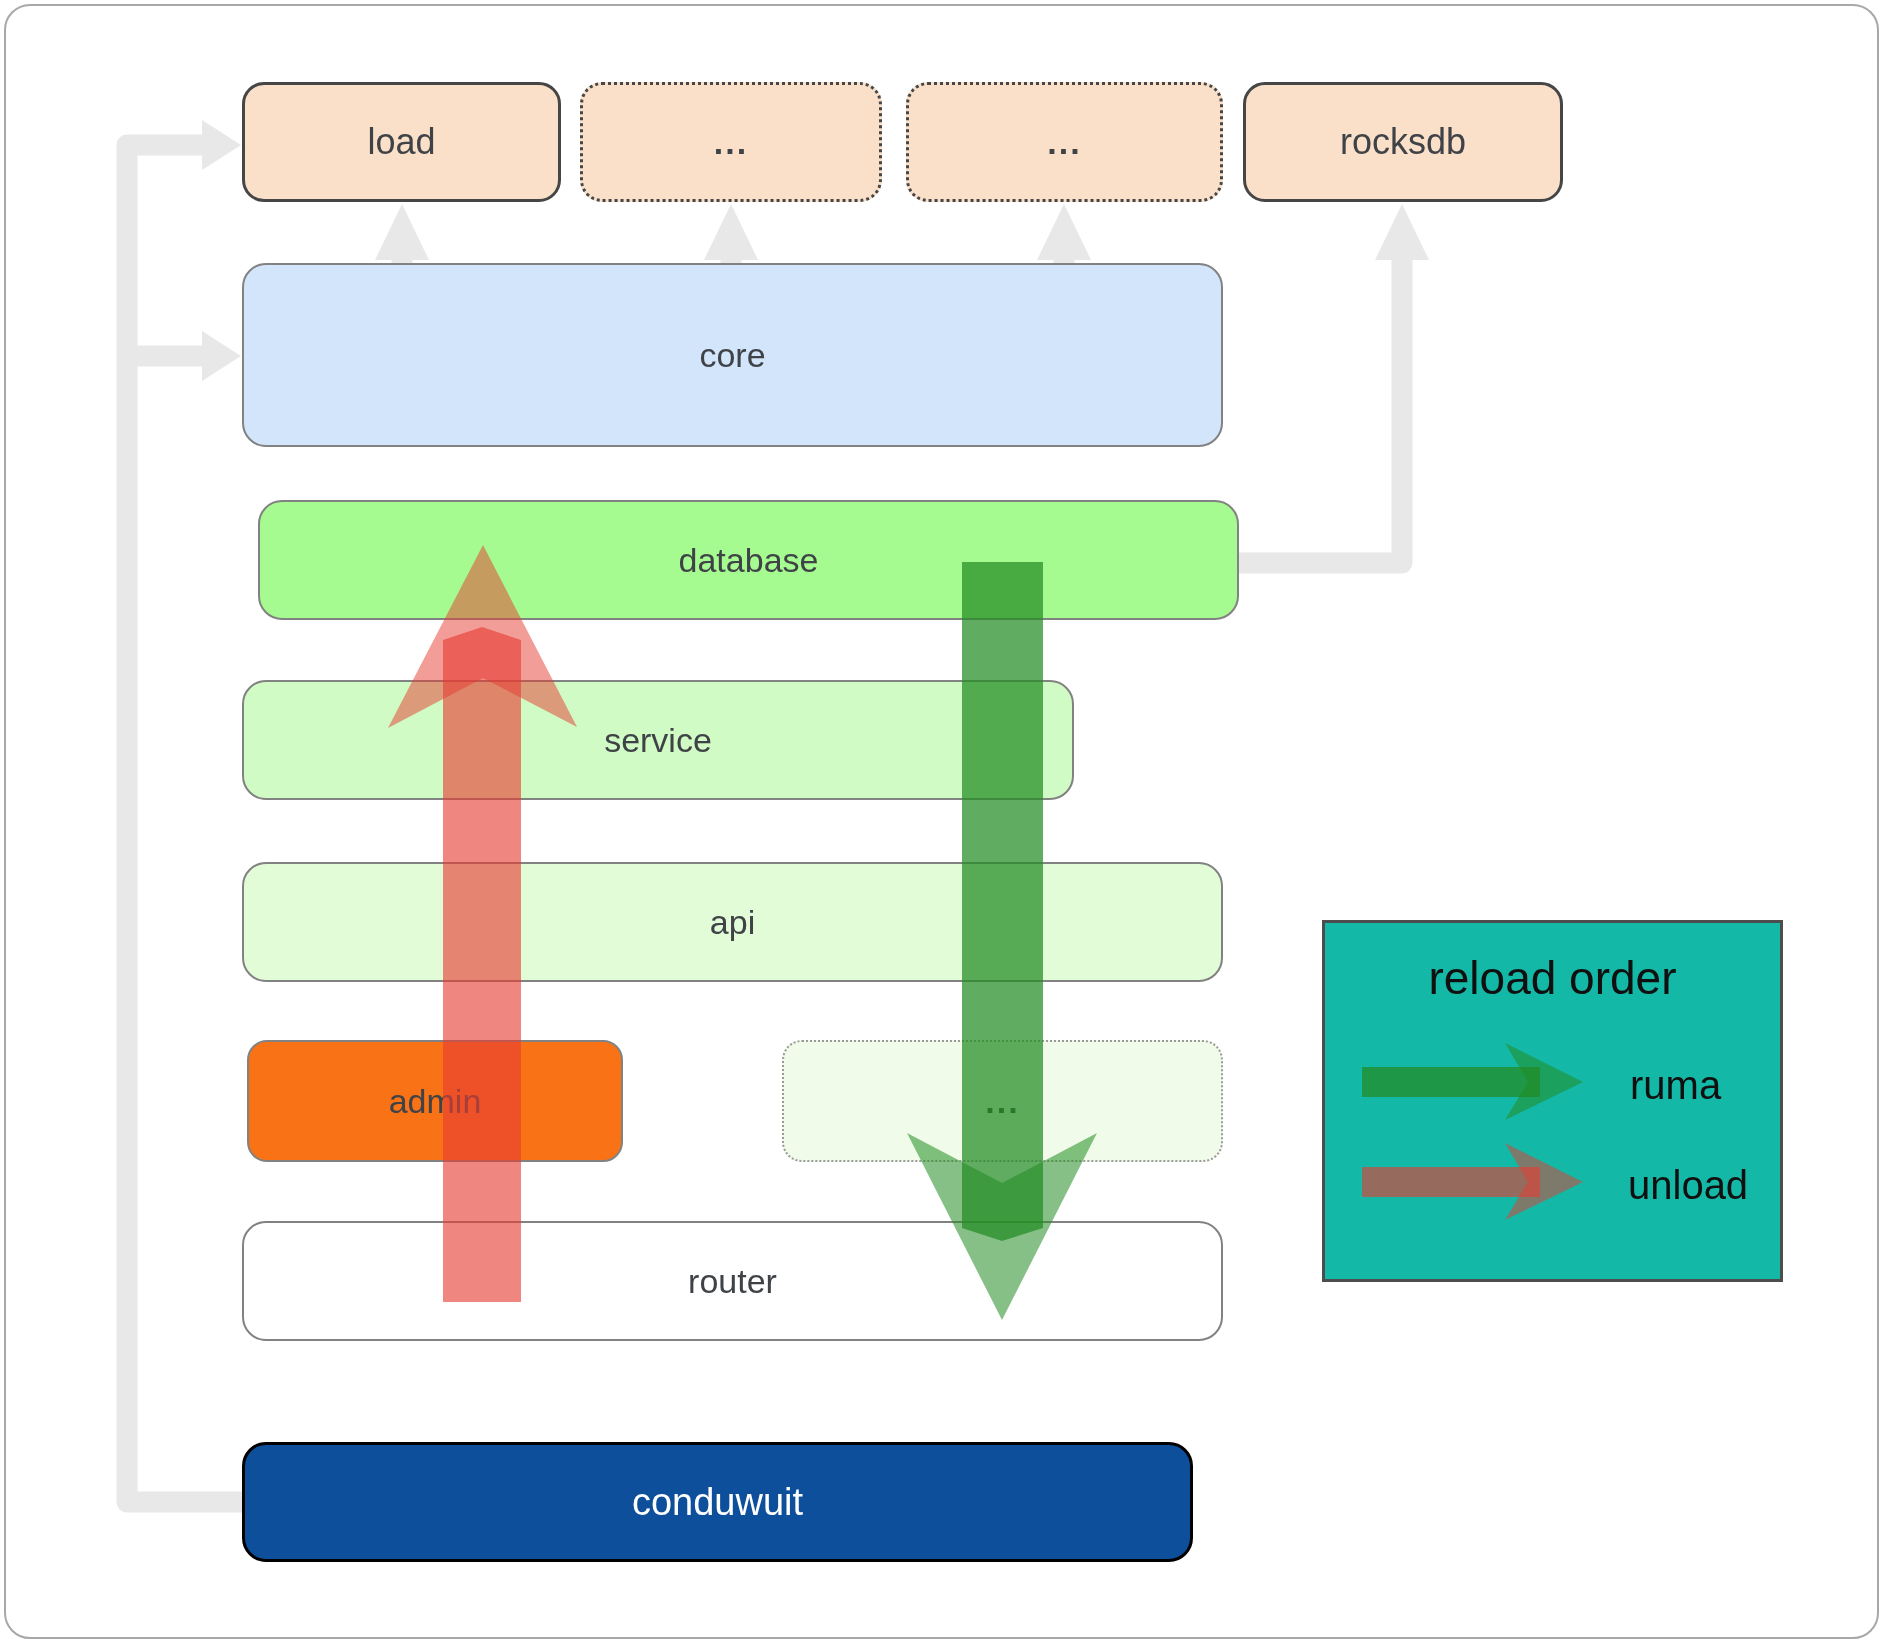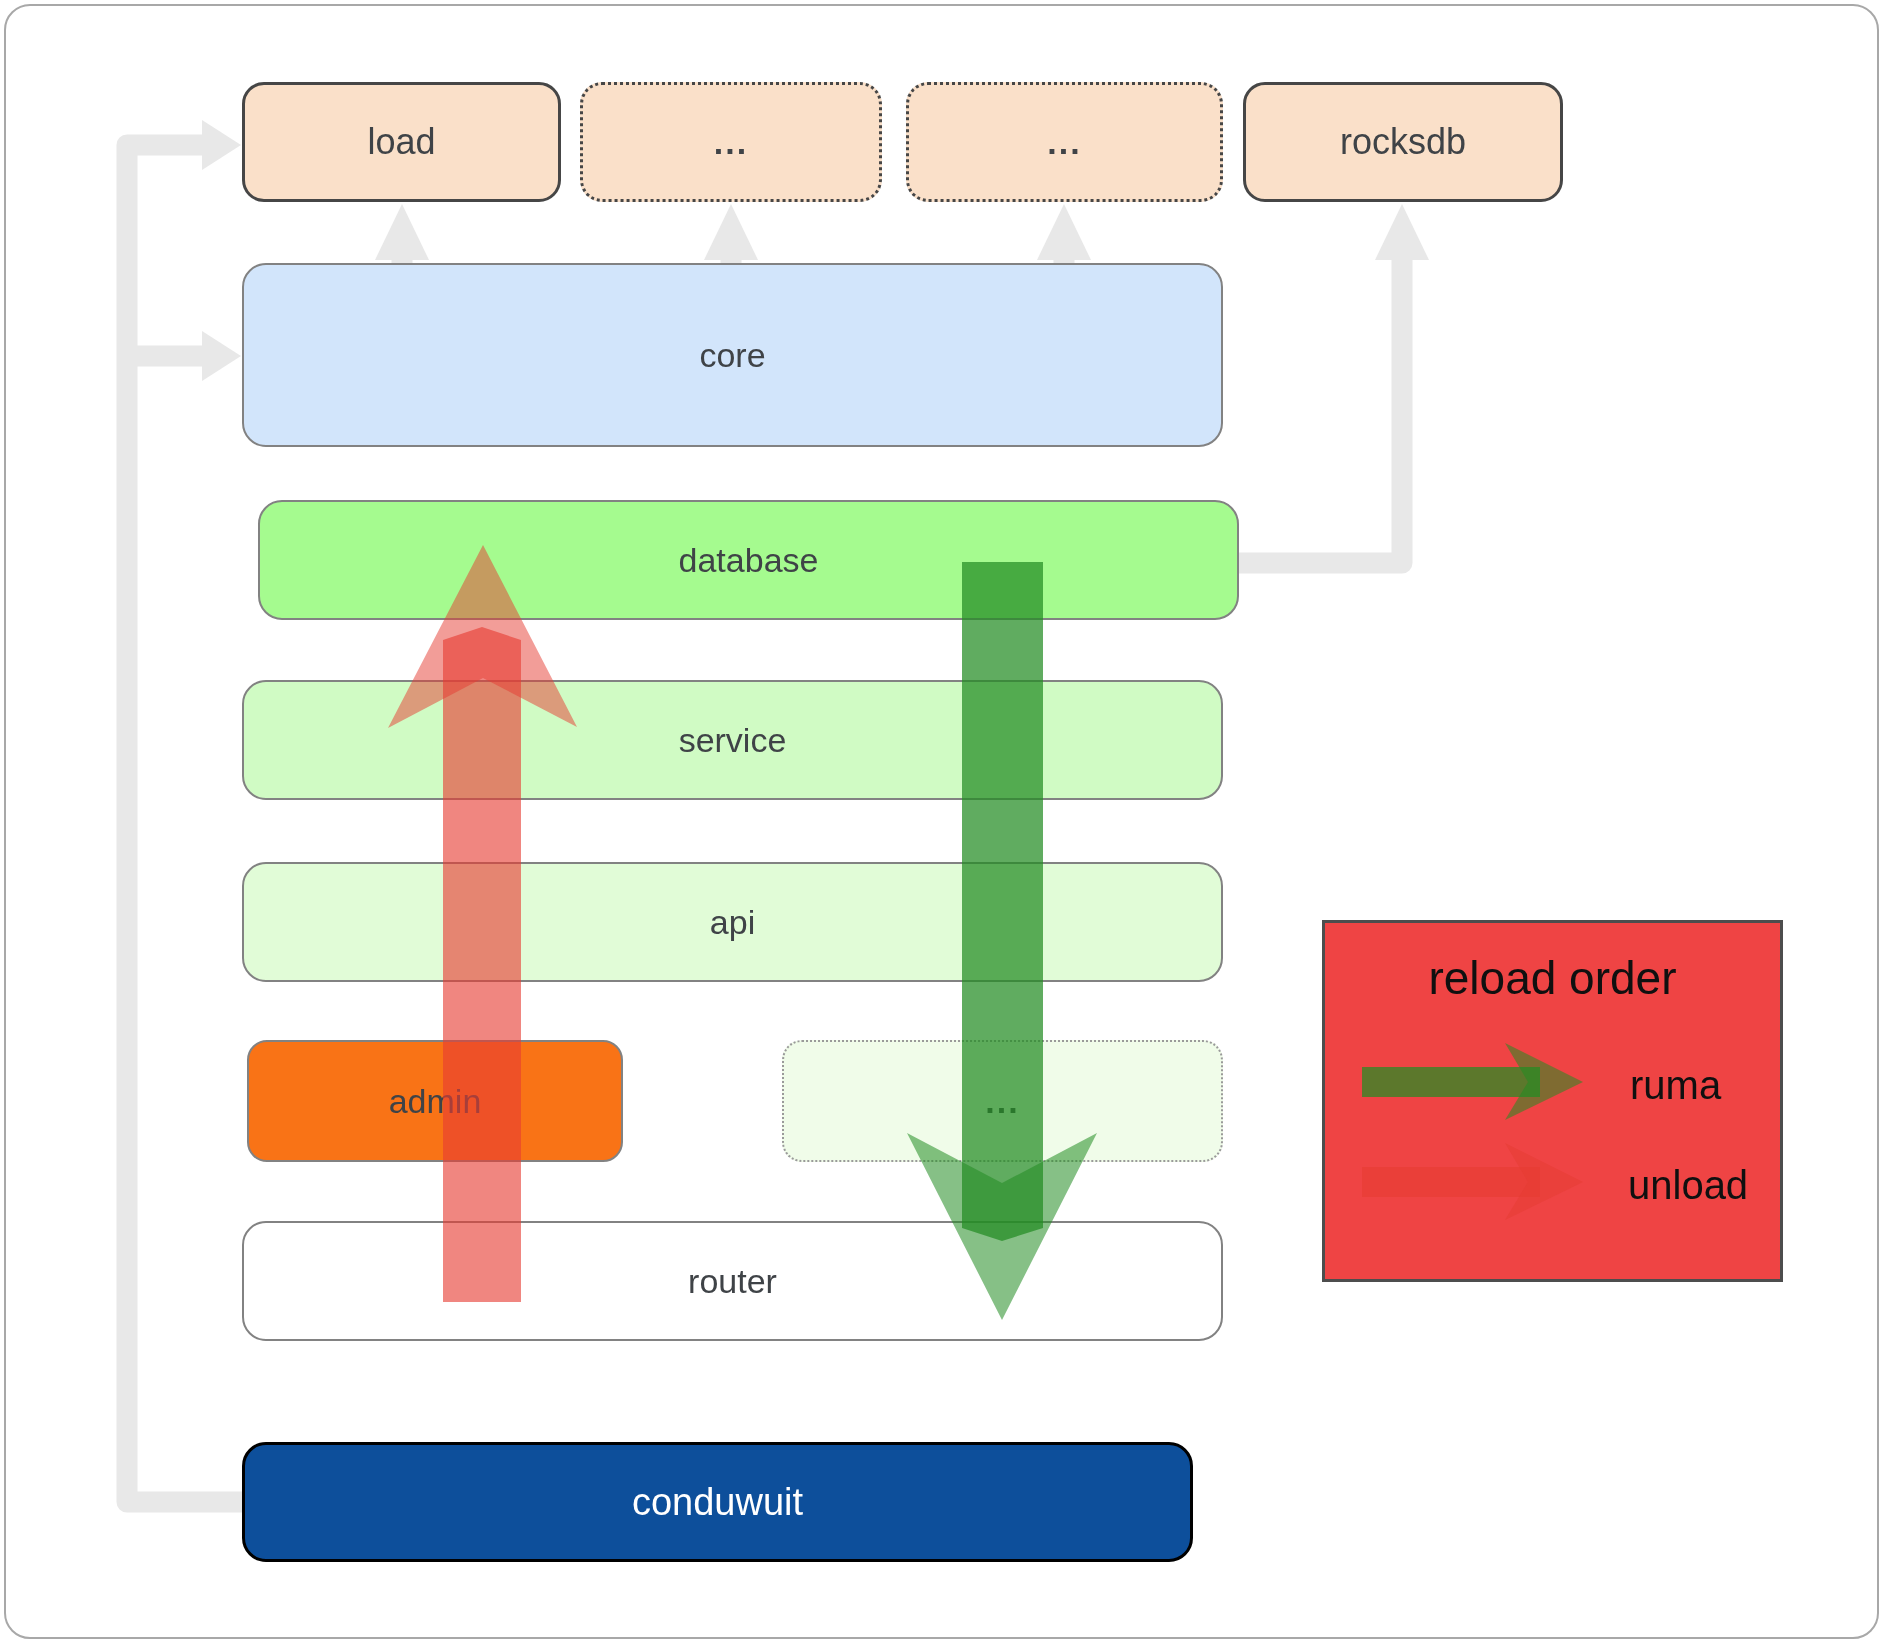--- a/index.html
+++ b/index.html
@@ -16,21 +16,21 @@
   .node{
     position:absolute;display:flex;align-items:center;justify-content:center;
     box-sizing:border-box;z-index:2;color:#3f4347;font-size:34px;
   }
   .toprow{border-radius:22px;background:#fae0c9;border:3px solid #464646;font-size:36px;}
   .toprow.dotted{border:3px dotted #464646;}
   .mid{border-radius:24px;border:2px solid #828282;}
   .dots{font-weight:bold;font-size:34px;letter-spacing:2px;}
   .legend-box{
     position:absolute;left:1322px;top:920px;width:461px;height:362px;
-    background:#ef4444;border:3px solid #4d4d4d;box-sizing:border-box;z-index:2;
+    background:#14b8a6;border:3px solid #4d4d4d;box-sizing:border-box;z-index:2;
   }
   .legend-title{
     position:absolute;left:0;top:32px;width:100%;text-align:center;
     font-size:46px;color:#101010;line-height:1;
   }
   .legend-label{position:absolute;font-size:40px;color:#101010;line-height:1;}
   .legend-label.load{left:305px;top:142px;}
   .legend-label.unload{left:303px;top:242px;}
 </style>
 </head>
@@ -73,21 +73,21 @@
   <div class="node toprow" style="left:1243px;top:82px;width:320px;height:120px;">
     <span>rocksdb</span>
   </div>
 
   <div class="node mid" style="left:242px;top:263px;width:981px;height:184px;background:#d2e5fb;">
     <span>core</span>
   </div>
   <div class="node mid" style="left:242px;top:500px;width:981px;height:120px;background:#a5fb8f;margin-left:16px;">
     <span>database</span>
   </div>
-  <div class="node mid" style="left:242px;top:680px;width:981px;height:120px;background:#d0fbc4;align-items:center;">
+  <div class="node mid" style="left:242px;top:680px;width:832px;height:120px;background:#d0fbc4;align-items:center;">
     <span>service</span>
   </div>
   <div class="node mid" style="left:242px;top:862px;width:981px;height:120px;background:#e1fcd7;">
     <span>api</span>
   </div>
   <div class="node mid" style="left:247px;top:1040px;width:376px;height:122px;background:#f97316;border-radius:20px;">
     <span>admin</span>
   </div>
   <div class="node mid" style="left:782px;top:1040px;width:441px;height:122px;background:#f0fce9;border:2px dotted #9a9a9a;border-radius:20px;">
     <span class="dots">...</span>

